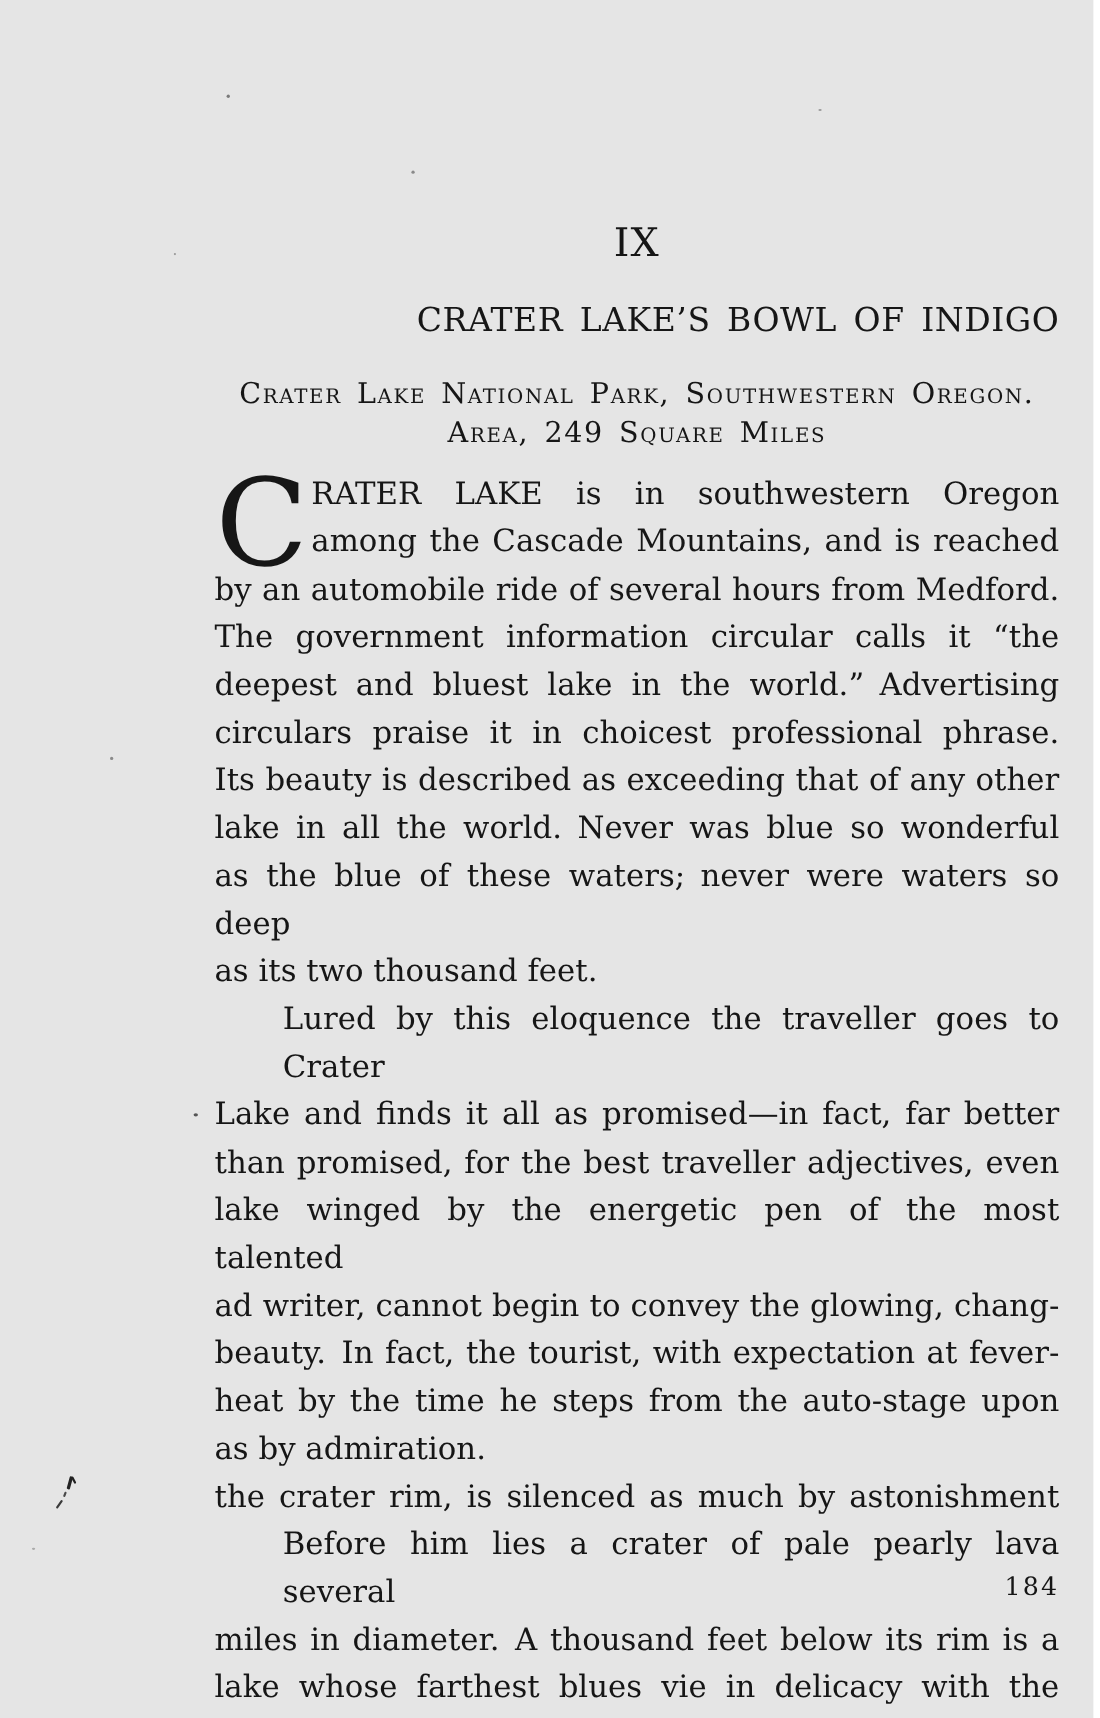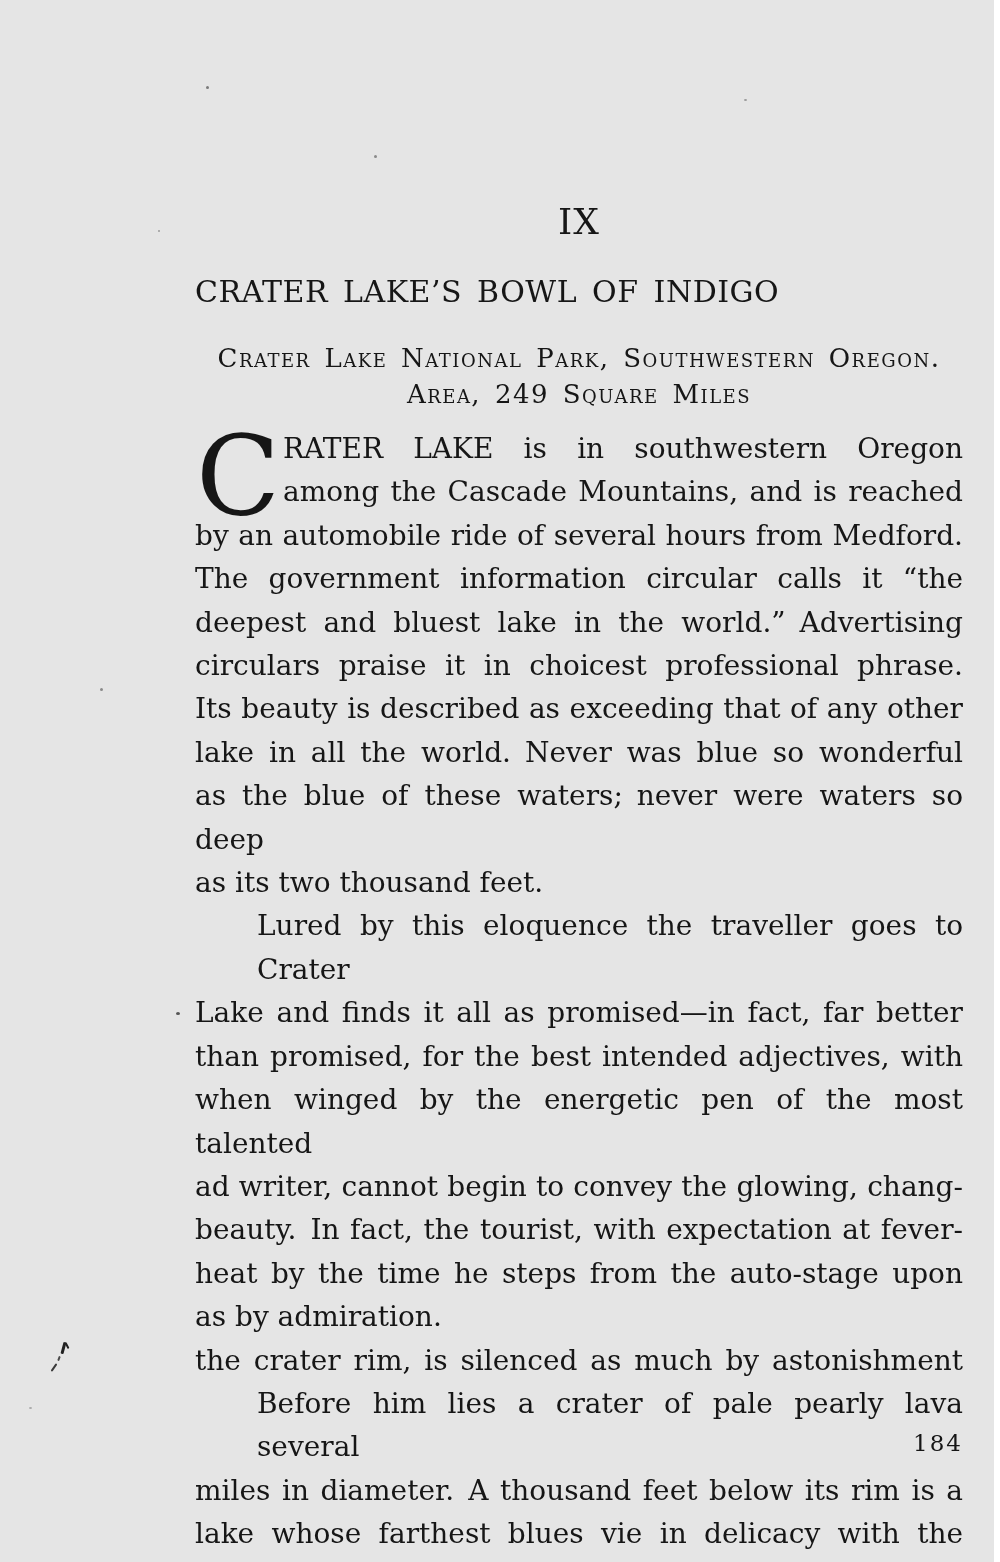--- a/index.html
+++ b/index.html
@@ -21,21 +21,21 @@
     font-size: 36px;
     line-height: 40px;
     font-weight: normal;
     letter-spacing: 1px;
   }
   .title {
     position: absolute;
     left: 195px; top: 274px;
     width: 768px;
     margin: 0;
-    text-align: left;
+    text-align: right;
     font-size: 30px;
     line-height: 36px;
     font-weight: normal;
     letter-spacing: 0.5px;
     word-spacing: 5px;
   }
   .subtitle {
     position: absolute;
     left: 115px; top: 340px;
     width: 928px;
@@ -124,22 +124,22 @@
     <div class="line">The government information circular calls it “the</div>
     <div class="line">deepest and bluest lake in the world.” Advertising</div>
     <div class="line">circulars praise it in choicest professional phrase.</div>
     <div class="line">Its beauty is described as exceeding that of any other</div>
     <div class="line">lake in all the world. Never was blue so wonderful</div>
     <div class="line">as the blue of these waters; never were waters so deep</div>
     <div class="line last">as its two thousand feet.</div>
 
     <div class="line ind">Lured by this eloquence the traveller goes to Crater</div>
     <div class="line">Lake and finds it all as promised—in fact, far better</div>
-    <div class="line">than promised, for the best intended adjectives, with</div>
-    <div class="line">when winged by the energetic pen of the most talented</div>
+    <div class="line">than promised, for the best traveller adjectives, even</div>
+    <div class="line">lake winged by the energetic pen of the most talented</div>
     <div class="line">ad writer, cannot begin to convey the glowing, chang-</div>
     <div class="line">beauty. In fact, the tourist, with expectation at fever-</div>
     <div class="line">heat by the time he steps from the auto-stage upon</div>
     <div class="line last">as by admiration.</div>
     <div class="line">the crater rim, is silenced as much by astonishment</div>
 
     <div class="line ind">Before him lies a crater of pale pearly lava several</div>
     <div class="line">miles in diameter. A thousand feet below its rim is a</div>
     <div class="line">lake whose farthest blues vie in delicacy with the</div>
   </div>

